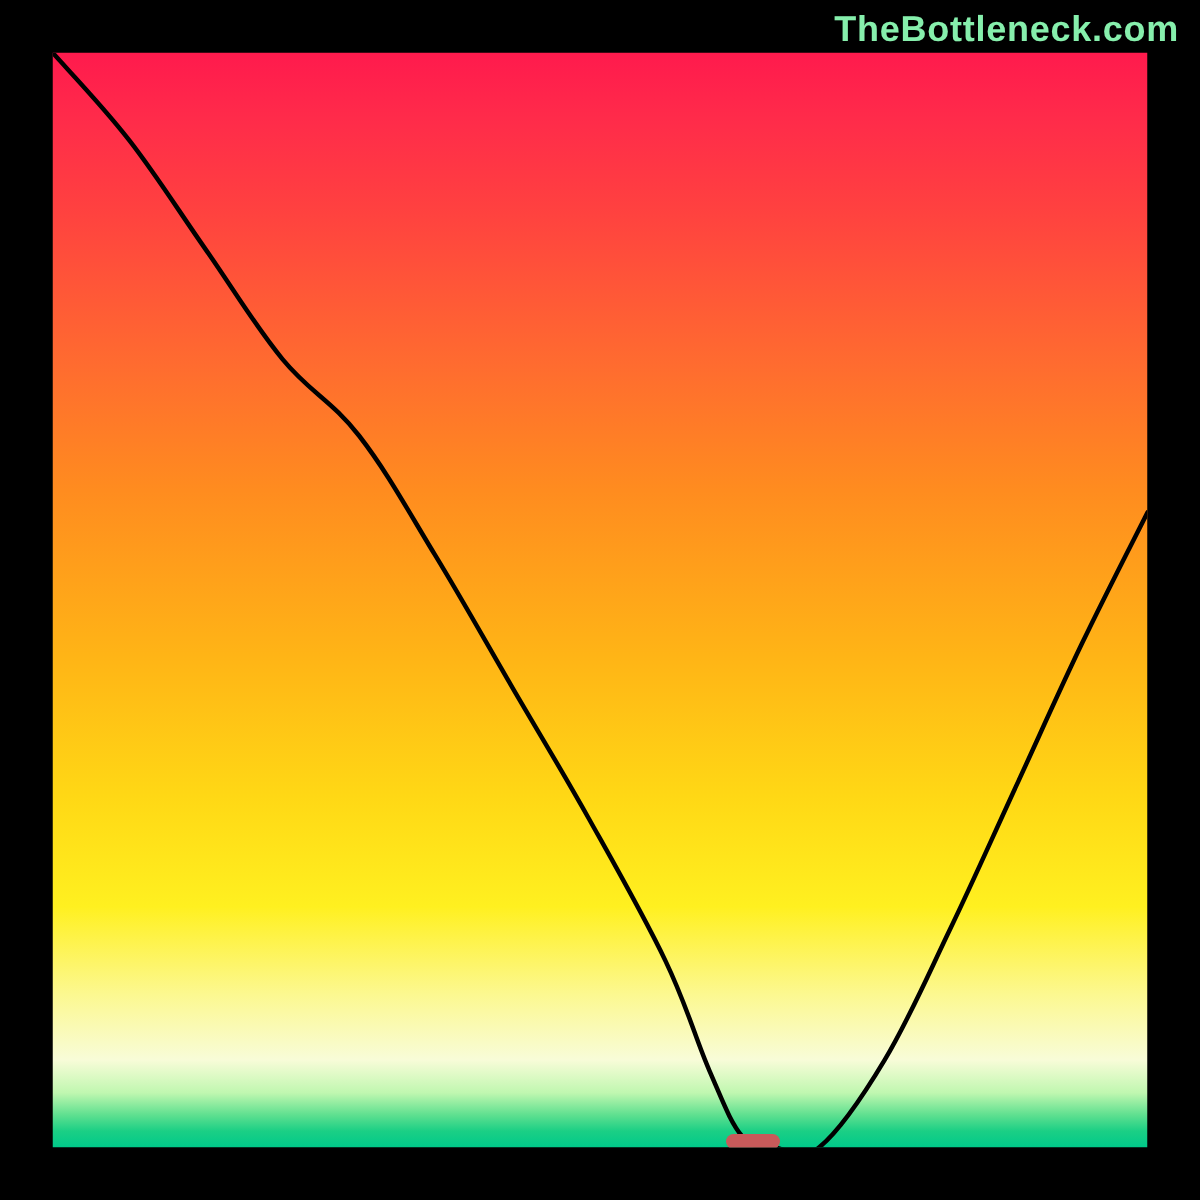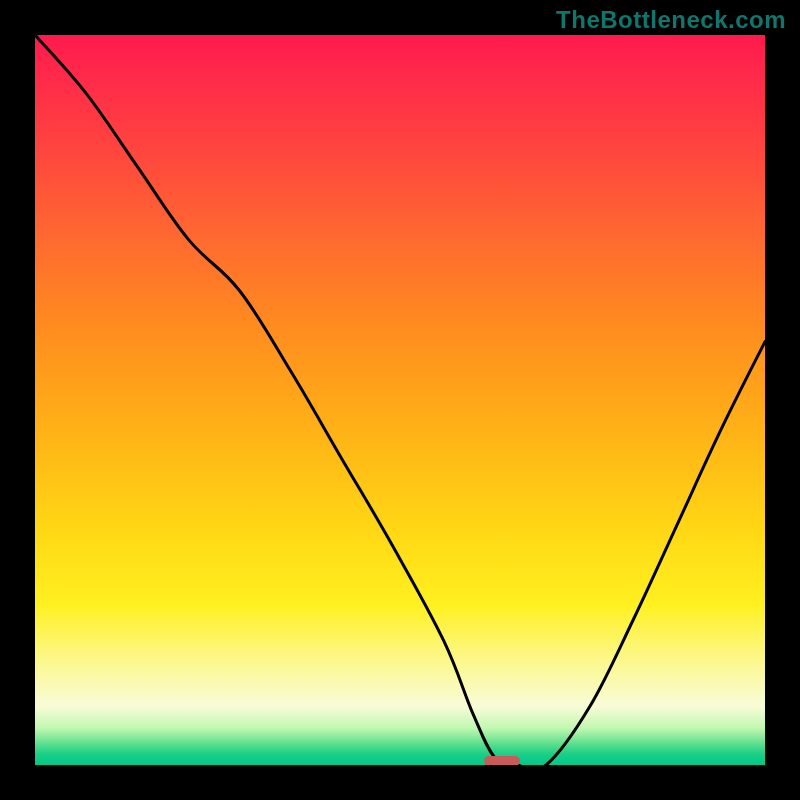--- a/index.html
+++ b/index.html
@@ -14,21 +14,21 @@
   .frame {
     position: relative;
     width: 800px;
     height: 800px;
     background: #000;
   }
   .watermark {
     position: absolute;
     top: 6px;
     right: 14px;
-    color: #0f766e;
+    color: #86efac;
     font-size: 24px;
     font-weight: bold;
     letter-spacing: 0.5px;
     z-index: 10;
   }
   .plot-area {
     position: absolute;
     left: 35px;
     top: 35px;
     width: 730px;

